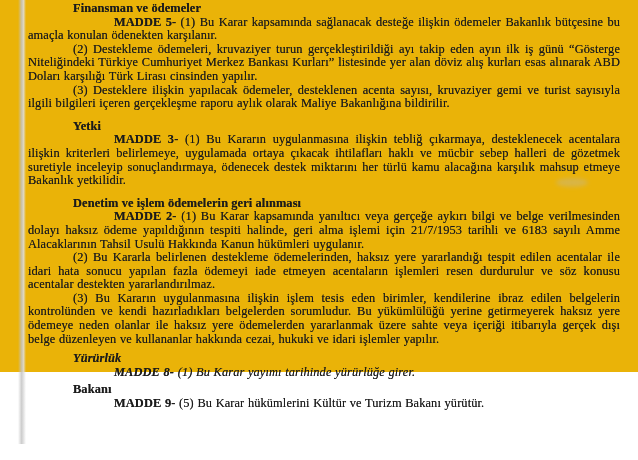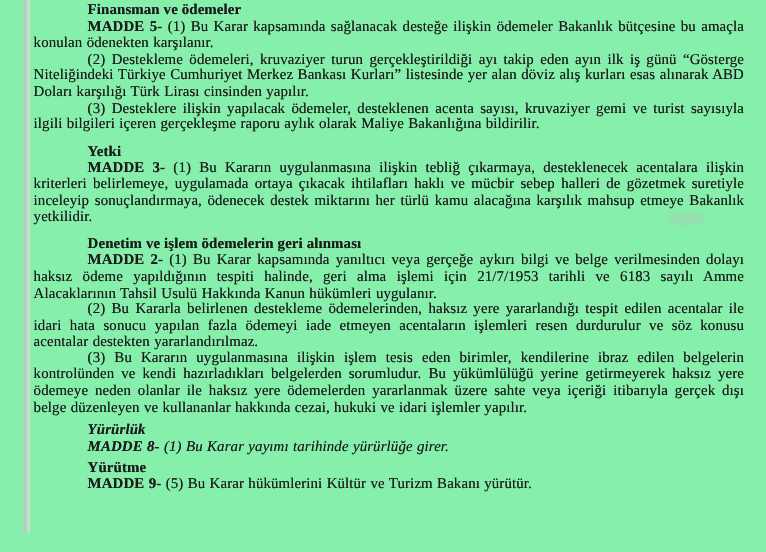--- a/index.html
+++ b/index.html
@@ -6,22 +6,22 @@
     margin: 0;
     padding: 0;
     width: 638px;
     height: 460px;
     overflow: hidden;
     background: #ffffff;
   }
   .page {
     position: relative;
     width: 638px;
-    height: 460px;
-    background: #86efac;
+    height: 372px;
+    background: #eab308;
     font-family: "Liberation Serif", "DejaVu Serif", serif;
     color: #1b1b1b;
   }
   
   .scan-band {
     position: absolute;
     left: 18px;
     top: 0;
     width: 8px;
     height: 444px;
@@ -57,21 +57,21 @@
   .heading {
     margin: 0 0 0 45px;
     font-weight: bold;
   }
   .para {
     margin: 0;
     text-align: justify;
     text-indent: 45px;
     word-spacing: 0.4px;
   }
-  .madde { font-weight: bold; }
+  .madde { font-weight: bold; margin-left: 41px; }
 </style>
 </head>
 <body>
 
 <div class="page">
   <div class="scan-band"></div>
   <div class="scan-smudge"></div>
 
   <div class="text-block">
 
@@ -93,18 +93,18 @@
       <p class="para"><span>(2) Bu Kararla belirlenen destekleme ödemelerinden, haksız yere yararlandığı tespit edilen acentalar ile idari hata sonucu yapılan fazla ödemeyi iade etmeyen acentaların işlemleri resen durdurulur ve söz konusu acentalar destekten yararlandırılmaz.</span></p>
       <p class="para"><span>(3) Bu Kararın uygulanmasına ilişkin işlem tesis eden birimler, kendilerine ibraz edilen belgelerin kontrolünden ve kendi hazırladıkları belgelerden sorumludur. Bu yükümlülüğü yerine getirmeyerek haksız yere ödemeye neden olanlar ile haksız yere ödemelerden yararlanmak üzere sahte veya içeriği itibarıyla gerçek dışı belge düzenleyen ve kullananlar hakkında cezai, hukuki ve idari işlemler yapılır.</span></p>
     </div>
 
     <div class="section gap-md">
       <p class="heading">Yürürlük</p>
       <p class="para"><b class="madde">MADDE 8-</b><span> (1) Bu Karar yayımı tarihinde yürürlüğe girer.</span></p>
     </div>
 
     <div class="section gap-sm">
-      <p class="heading">Yürütme</p>
+      <p class="heading">Bakanı</p>
       <p class="para"><b class="madde">MADDE 9-</b><span> (5) Bu Karar hükümlerini Kültür ve Turizm Bakanı yürütür.</span></p>
     </div>
 
   </div>
 </div>
 
 </body></html>

